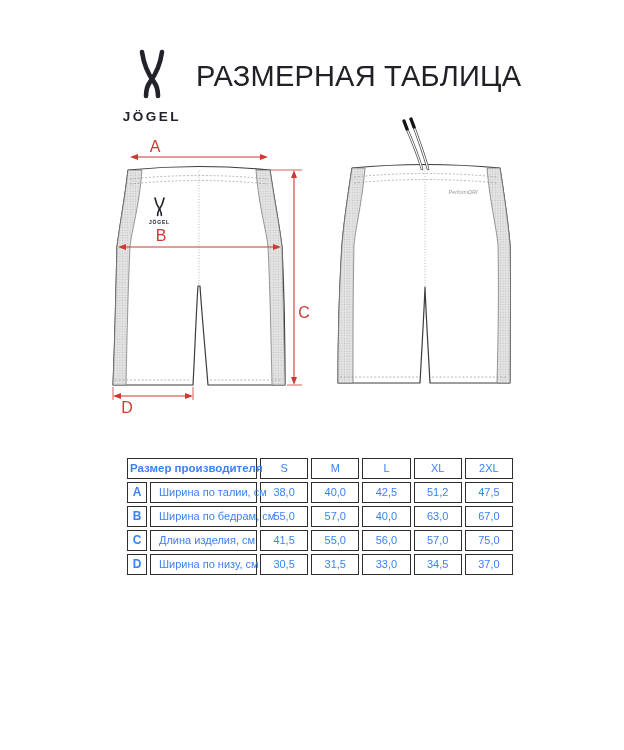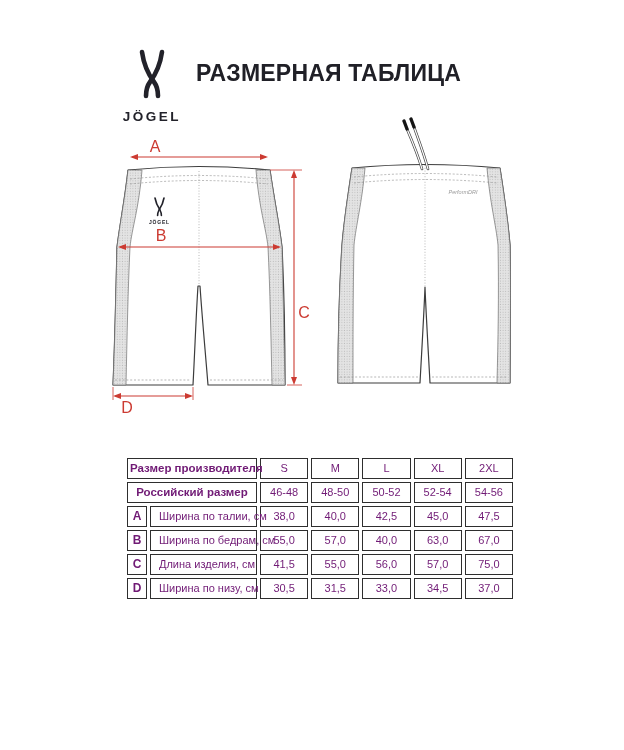--- a/index.html
+++ b/index.html
@@ -1,27 +1,27 @@
 <!DOCTYPE html>
 <html><head>
 <meta charset="utf-8">
 <style>
   html,body{margin:0;padding:0;background:#fff;}
   .page{position:relative;width:624px;height:750px;background:#ffffff;overflow:hidden;
         font-family:"Liberation Sans",sans-serif;}
   
   .logo{position:absolute;left:112px;top:46px;width:80px;height:82px;}
   .title{position:absolute;left:196px;top:60px;width:420px;
-         font-size:23px;font-weight:bold;color:#202027;letter-spacing:0.2px;}
+         font-size:29px;font-weight:normal;color:#202027;letter-spacing:0.2px;}
   
   .front-svg{position:absolute;left:103px;top:138px;width:212px;height:278px;}
   .back-svg{position:absolute;left:325px;top:103px;width:195px;height:285px;}
   
   .size-table{position:absolute;left:124px;top:455px;width:392px;
-              border-collapse:separate;border-spacing:3px;table-layout:fixed;color:#701a75;}
+              border-collapse:separate;border-spacing:3px;table-layout:fixed;color:#3b82f6;}
   .size-table td{border:1px solid #2e2e2e;height:19px;text-align:center;
                  font-size:11px;padding:0 2px;line-height:1.1;background:#fff;white-space:nowrap;}
   .size-table td.th{font-weight:bold;font-size:11.5px;}
   .size-table td.key{font-weight:bold;font-size:12px;}
   .size-table td.lbl{text-align:center;padding-left:8px;font-size:11px;}
 </style>
 </head>
 <body>
 
 <div class="page">
@@ -160,34 +160,26 @@
     <tbody>
       <tr>
         <td colspan="2" class="th">Размер производителя</td>
         <td>S</td>
         <td>M</td>
         <td>L</td>
         <td>XL</td>
         <td>2XL</td>
       </tr>
       <tr>
-        <td colspan="2" class="th">Российский размер</td>
-        <td>46-48</td>
-        <td>48-50</td>
-        <td>50-52</td>
-        <td>52-54</td>
-        <td>54-56</td>
-      </tr>
-      <tr>
         <td class="key">A</td>
         <td class="lbl">Ширина по талии, см</td>
         <td>38,0</td>
         <td>40,0</td>
         <td>42,5</td>
-        <td>45,0</td>
+        <td>51,2</td>
         <td>47,5</td>
       </tr>
       <tr>
         <td class="key">B</td>
         <td class="lbl">Ширина по бедрам, см</td>
         <td>55,0</td>
         <td>57,0</td>
         <td>40,0</td>
         <td>63,0</td>
         <td>67,0</td>

